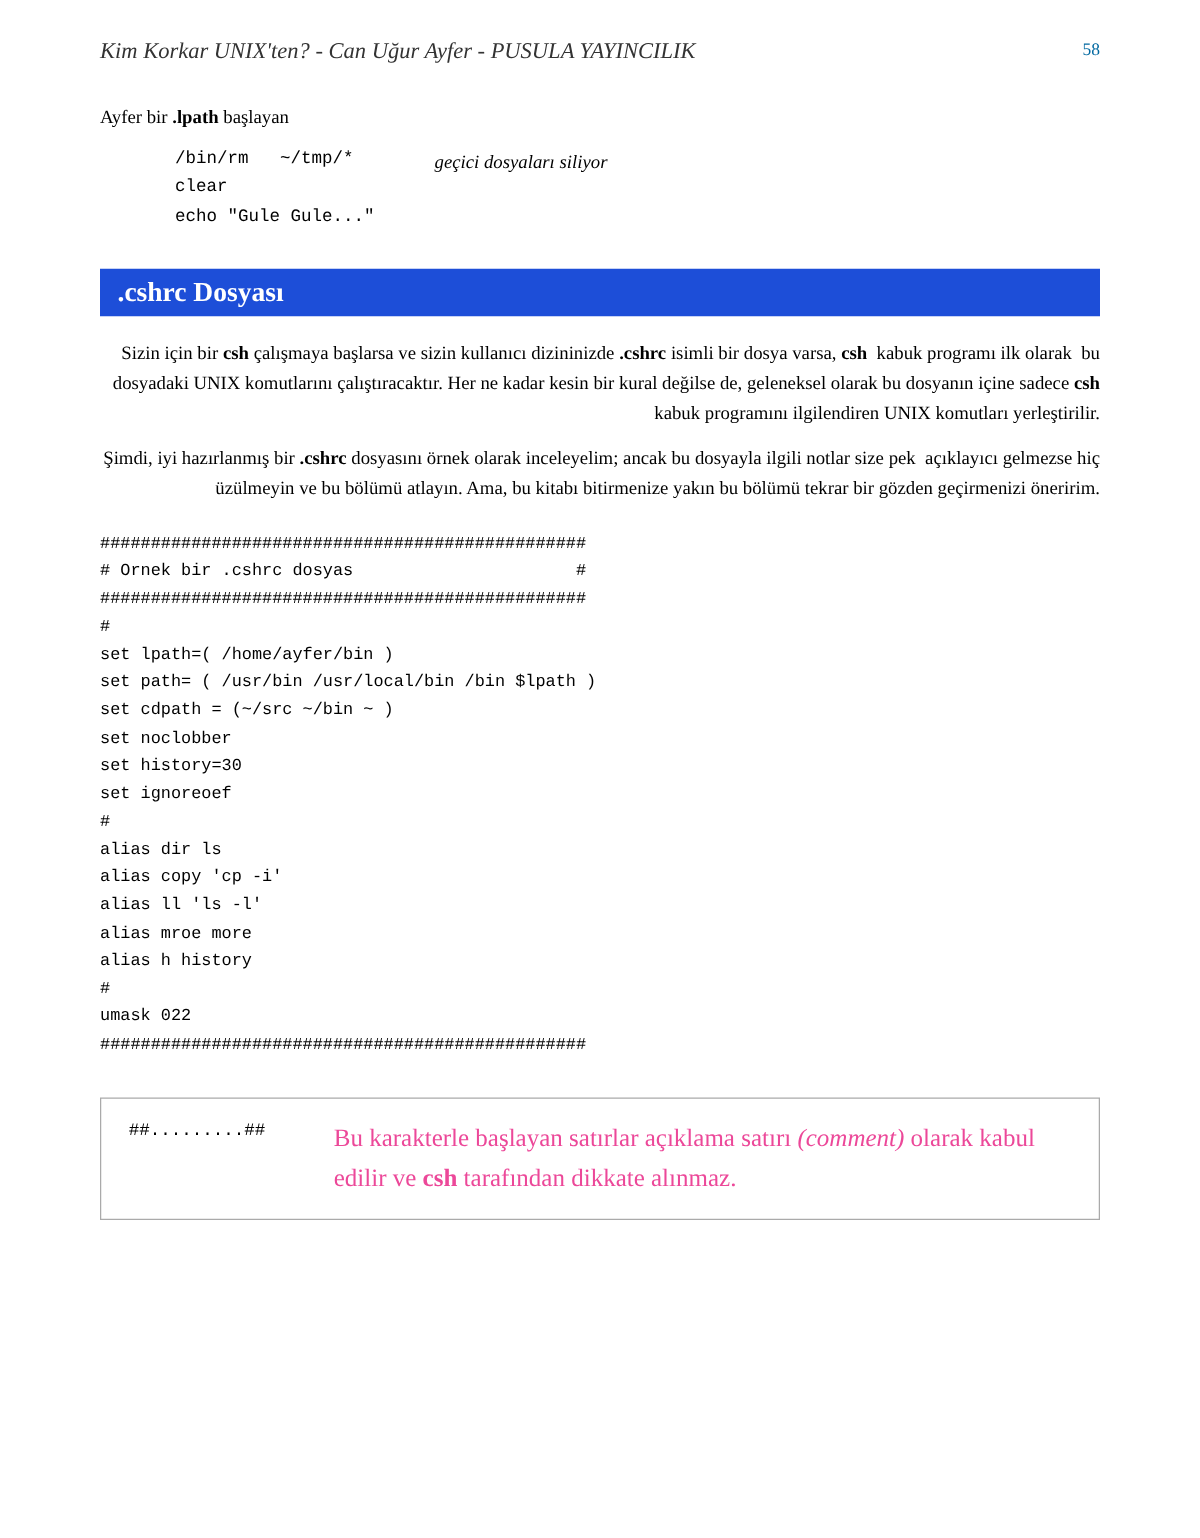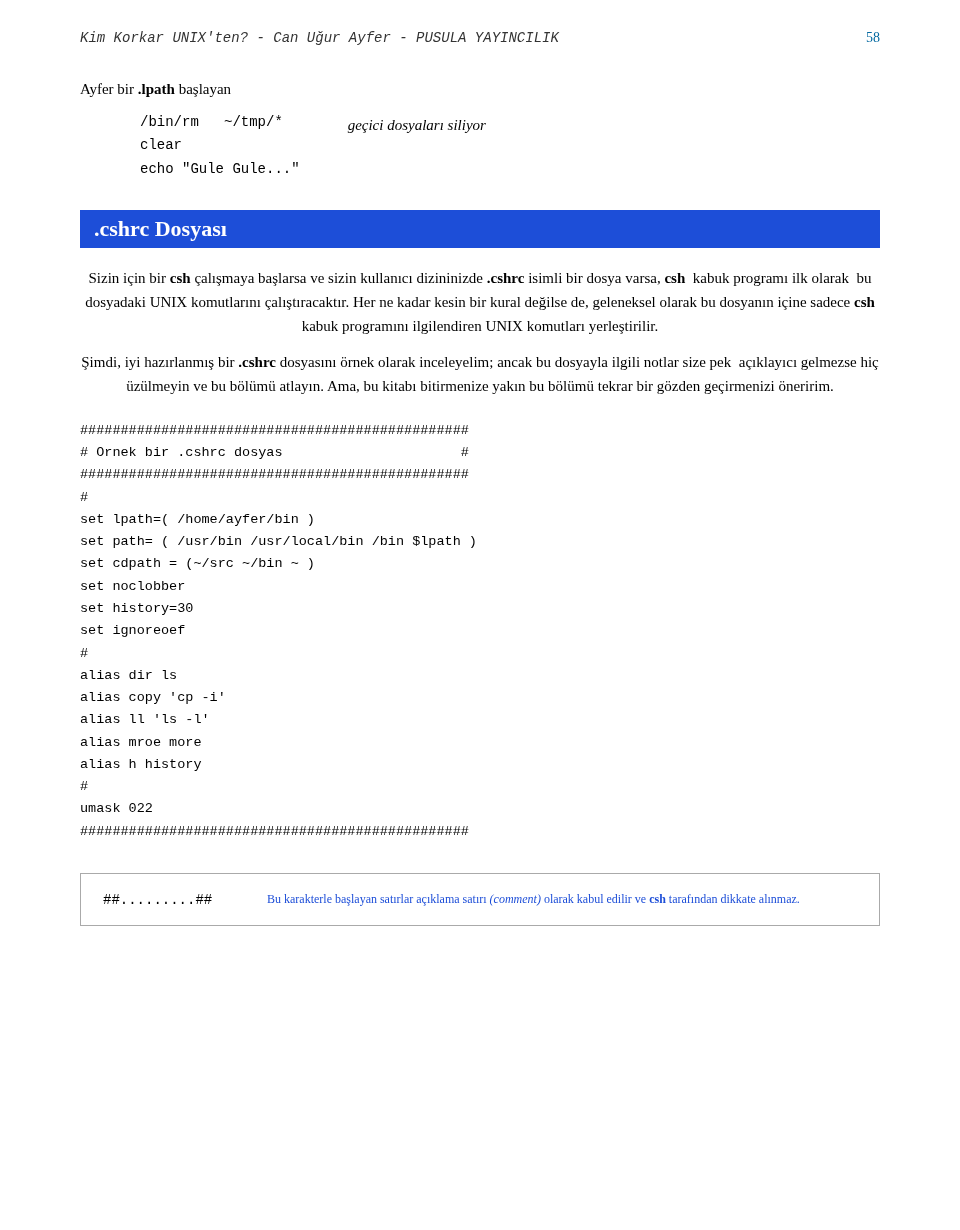--- a/index.html
+++ b/index.html
@@ -24,22 +24,22 @@
     .page-header {
       display: flex;
       justify-content: space-between;
       align-items: center;
       border-bottom: none;
       margin-bottom: 28px;
       padding-bottom: 4px;
     }
 
     .header-title {
-      font-family: Liberation Mono, monospace;
-      font-size: 14px;
+      font-family: Liberation Serif, serif;
+      font-size: 18px;
       color: #333;
       font-style: italic;
     }
 
     .header-page-num {
       font-family: 'Times New Roman', Times, serif;
       font-size: 14px;
       color: #0369a1;
     }
 
@@ -68,21 +68,21 @@
       margin: 28px 0 18px 0;
       display: flex;
       align-items: center;
     }
 
     .body-text {
       font-family: 'Times New Roman', Times, serif;
       font-size: 15px;
       line-height: 1.6;
       margin-bottom: 12px;
-      text-align: center;
+      text-align: right;
     }
 
     .body-text b, .body-text strong {
       font-weight: bold;
     }
 
     .code-box {
       font-family: 'Courier New', Courier, monospace;
       font-size: 13.5px;
       background: #fff;
@@ -108,23 +108,23 @@
       font-size: 14px;
       white-space: nowrap;
       min-width: 140px;
       font-weight: normal;
       color: #000;
       padding-top: 2px;
     }
 
     .note-right {
       font-family: 'Times New Roman', Times, serif;
-      font-size: 12px;
+      font-size: 20px;
       line-height: 1.6;
-      color: #1d4ed8;
+      color: #ec4899;
     }
 
     .note-right b {
       font-weight: bold;
     }
 
     .note-right em {
       font-style: italic;
     }
 

